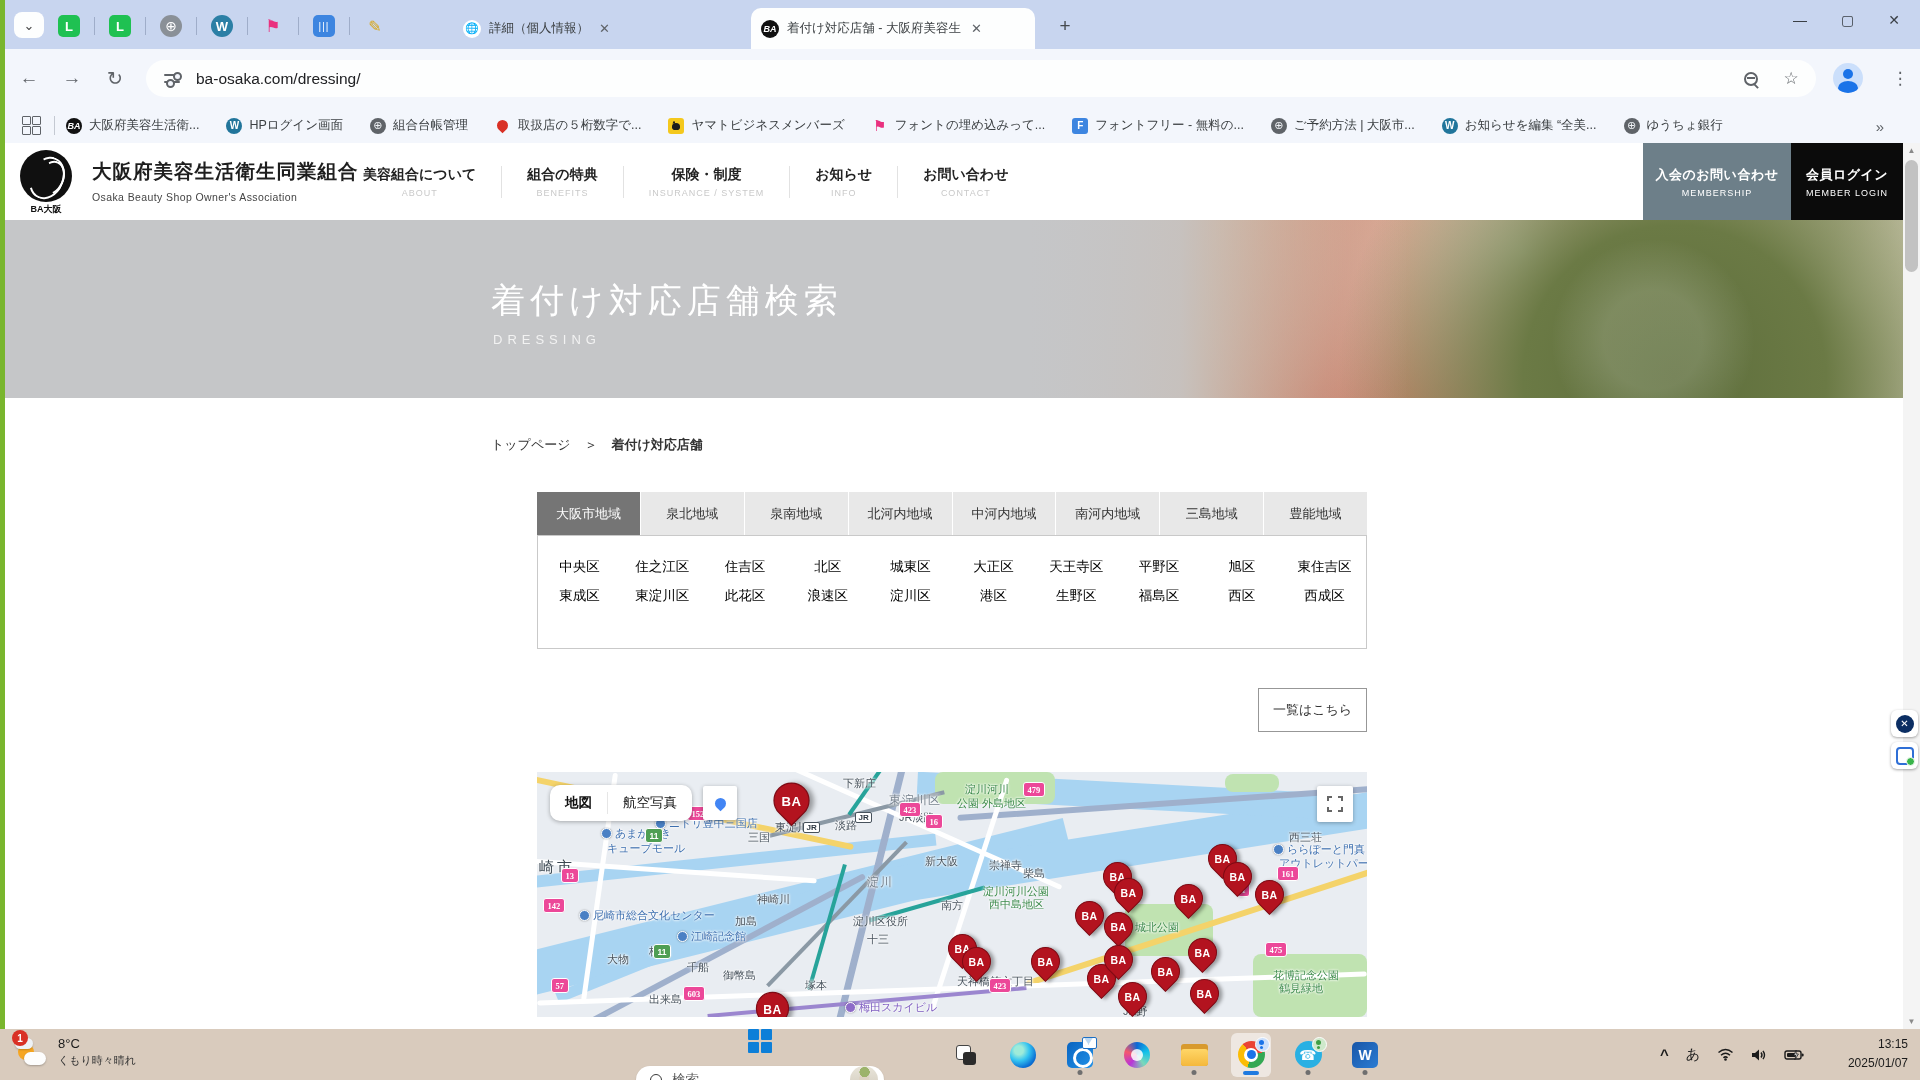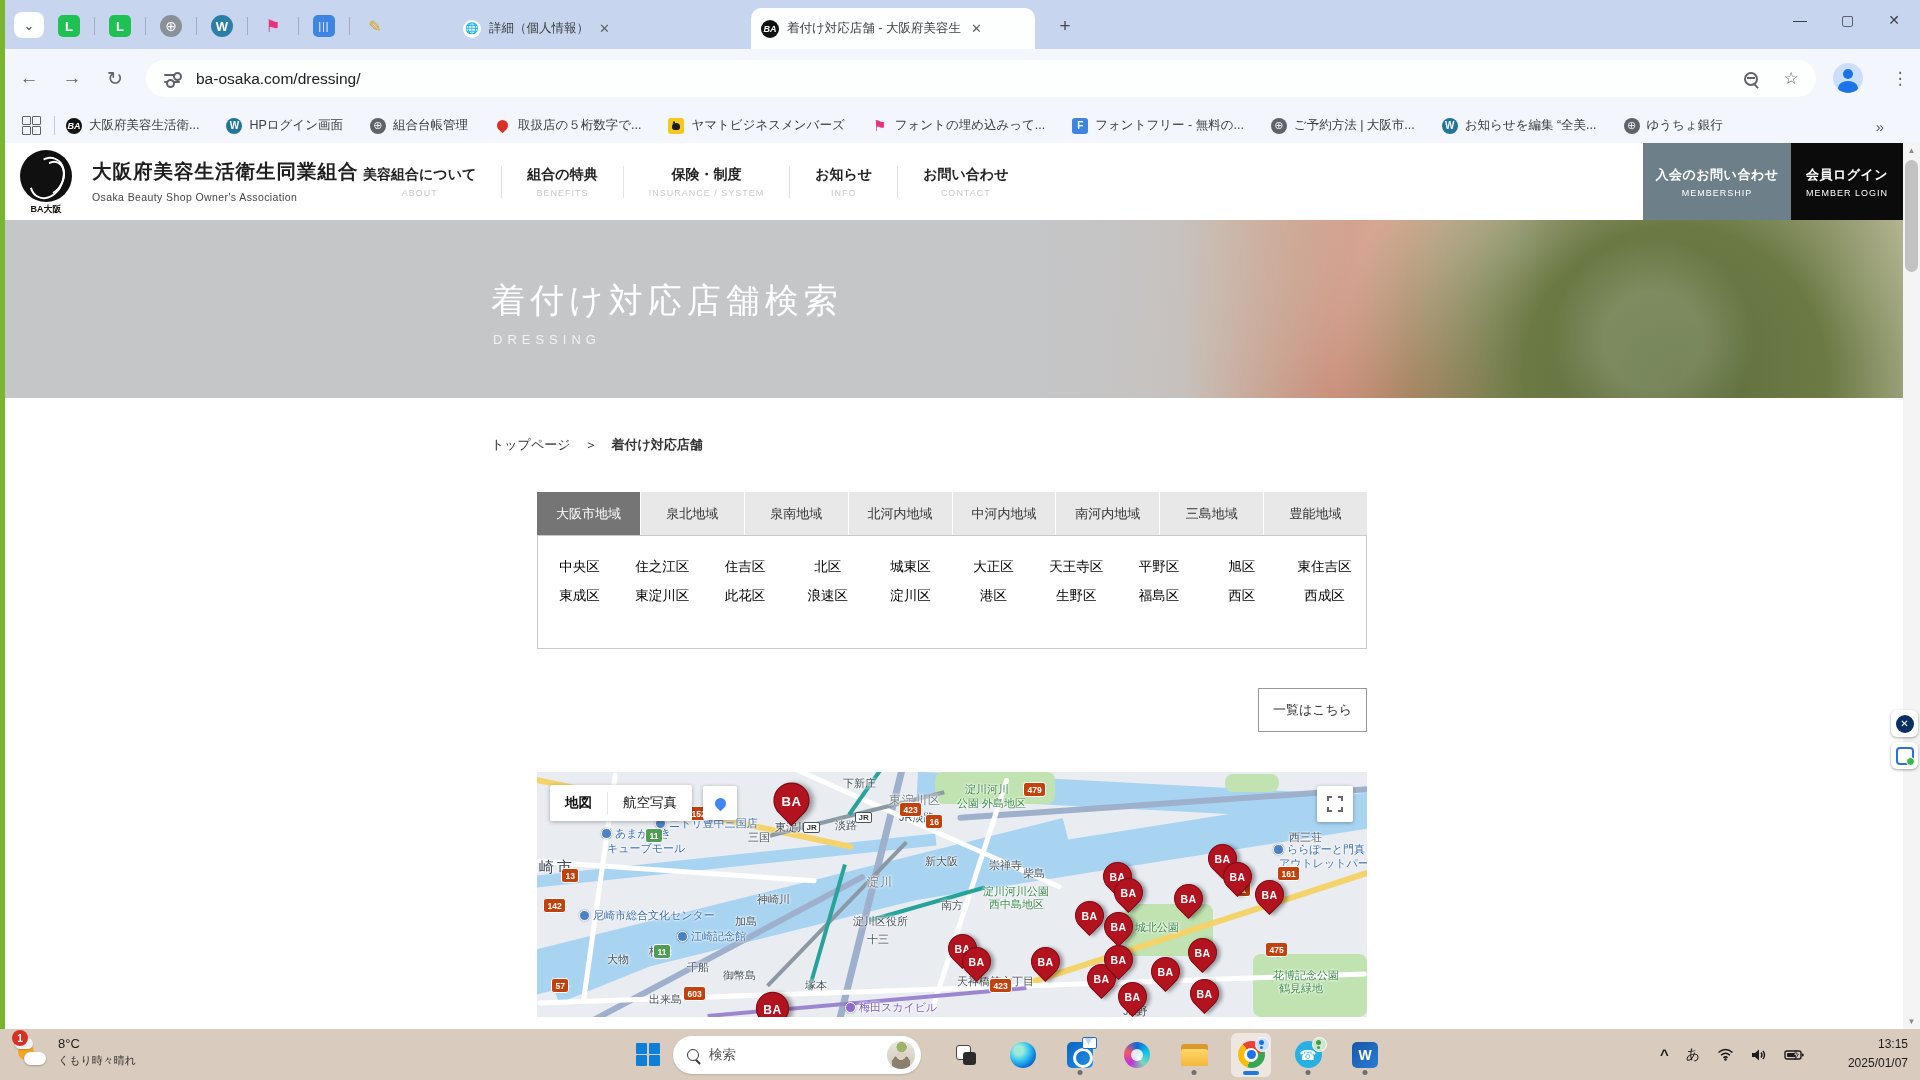--- a/index.html
+++ b/index.html
@@ -170,27 +170,27 @@
   .mlabel.big{font-size:15px;letter-spacing:3px;color:#3c4852;}
   .mlabel.area{font-size:12px;letter-spacing:1px;color:#76828e;}
   .mlabel.blue{color:#3d6faf;}
   .mlabel.green{color:#3b8a4a;}
   .mlabel.purple{color:#7e5cc0;}
   .mlabel.poi{display:flex;align-items:center;gap:3px;}
   .mlabel.poi::before{content:"";width:9px;height:9px;border-radius:50%;background:#4a80c4;border:1.5px solid #fff;
     box-shadow:0 0 2px rgba(0,0,0,.35);flex:0 0 auto;}
   .mlabel.purple.poi::before{background:#8d6bc8;}
   .shield{position:absolute;z-index:3;color:#fff;font-size:8.5px;font-weight:bold;padding:1.5px 3.5px;border-radius:3px;border:1px solid #fff;}
-  .shield.b{background:#c2410c;} .shield.g{background:#4f9e53;}
+  .shield.b{background:#ec4899;font-family:Liberation Serif, serif;} .shield.g{background:#4f9e53;}
   .jr{position:absolute;z-index:3;background:#fff;border:1px solid #47525c;color:#2c3640;font-size:8px;font-weight:bold;
     padding:0 2.5px;border-radius:2px;}
   .mk{position:absolute;width:27px;height:27px;background:#b3131f;border:1px solid #7e0a14;border-radius:50% 50% 50% 0;
     z-index:4;box-shadow:2px 3px 4px rgba(0,0,0,.35);display:flex;align-items:center;justify-content:center;cursor:pointer;}
   .mk span{transform:rotate(45deg);color:#fff;font-size:10.5px;font-weight:bold;letter-spacing:.5px;}
-  .mctl{position:absolute;left:13px;top:13px;height:36px;background:#fff;border-radius:2px;z-index:5;display:flex;align-items:center;
+  .mctl{position:absolute;left:13px;top:13px;height:36px;background:#fff;border-radius:10px;z-index:5;display:flex;align-items:center;
     box-shadow:0 1px 4px rgba(0,0,0,.3);}
   .mctl .mb{padding:0 15px;font-size:13.5px;color:#111;height:36px;display:flex;align-items:center;cursor:pointer;}
   .mctl .mb.sel{font-weight:bold;}
   .mctl .mdv{width:1px;height:22px;background:#e6e6e6;}
   .pinbtn{position:absolute;left:166px;top:14px;width:34px;height:34px;background:#fff;border-radius:2px;z-index:5;
     box-shadow:0 1px 4px rgba(0,0,0,.3);display:flex;align-items:center;justify-content:center;cursor:pointer;}
   .pinbtn .bluepin{width:11px;height:11px;background:#4285f4;border-radius:50% 50% 50% 0;transform:rotate(-45deg);}
   .fsbtn{position:absolute;right:14px;top:14px;width:36px;height:36px;background:#fff;border-radius:2px;z-index:5;
     box-shadow:0 1px 4px rgba(0,0,0,.3);display:flex;align-items:center;justify-content:center;cursor:pointer;}
   
@@ -204,21 +204,21 @@
   .taskbar{position:absolute;left:0;top:1029px;width:1920px;height:51px;background:#d9cbbd;z-index:80;}
   .weather{position:absolute;left:14px;top:5px;display:flex;align-items:center;gap:8px;}
   .wicon{position:relative;width:36px;height:36px;}
   .wicon .sun{position:absolute;left:4px;top:10px;width:16px;height:16px;border-radius:50%;background:#f6a623;}
   .wicon .c1{position:absolute;left:1px;top:4px;width:18px;height:11px;border-radius:8px;background:#eef2f6;box-shadow:0 1px 2px rgba(0,0,0,.2);}
   .wicon .c2{position:absolute;left:10px;top:18px;width:22px;height:13px;border-radius:9px;background:#fdfdfd;box-shadow:0 1px 2px rgba(0,0,0,.25);}
   .wicon .bdg{position:absolute;left:-2px;top:-4px;width:16px;height:16px;border-radius:50%;background:#d93025;color:#fff;
     font-size:10px;display:flex;align-items:center;justify-content:center;font-weight:bold;}
   .wtxt .temp{font-size:13px;color:#1b1b1b;}
   .wtxt .desc{font-size:11px;color:#333;margin-top:2px;}
-  .tbcenter{position:absolute;left:636px;top:0;height:51px;display:flex;align-items:center;gap:13px;}
+  .tbcenter{position:absolute;left:636px;top:0;height:51px;display:flex;align-items:center;gap:13px;flex-direction:column;}
   .winlogo{width:24px;height:24px;display:grid;grid-template-columns:11px 11px;grid-template-rows:11px 11px;gap:1.6px;cursor:pointer;}
   .winlogo i{background:#0d7fd8;border-radius:1px;}
   .searchpill{width:248px;height:38px;background:#fff;border-radius:19px;display:flex;align-items:center;box-shadow:0 1px 2px rgba(0,0,0,.15);cursor:pointer;}
   .smag{margin-left:14px;width:10px;height:10px;border:1.8px solid #3a3a3a;border-radius:50%;position:relative;flex:0 0 auto;}
   .smag::after{content:"";position:absolute;left:9px;top:9px;width:1.8px;height:6px;background:#3a3a3a;transform:rotate(-45deg);}
   .sph{margin-left:10px;font-size:13.5px;color:#555;flex:1;}
   .zen{width:28px;height:28px;border-radius:50%;margin-right:6px;flex:0 0 auto;overflow:hidden;
     background:
       radial-gradient(circle at 52% 22%,#9cb36b 0 19%,rgba(0,0,0,0) 20%),
       radial-gradient(circle at 50% 48%,#ddd3c2 0 26%,rgba(0,0,0,0) 27%),

